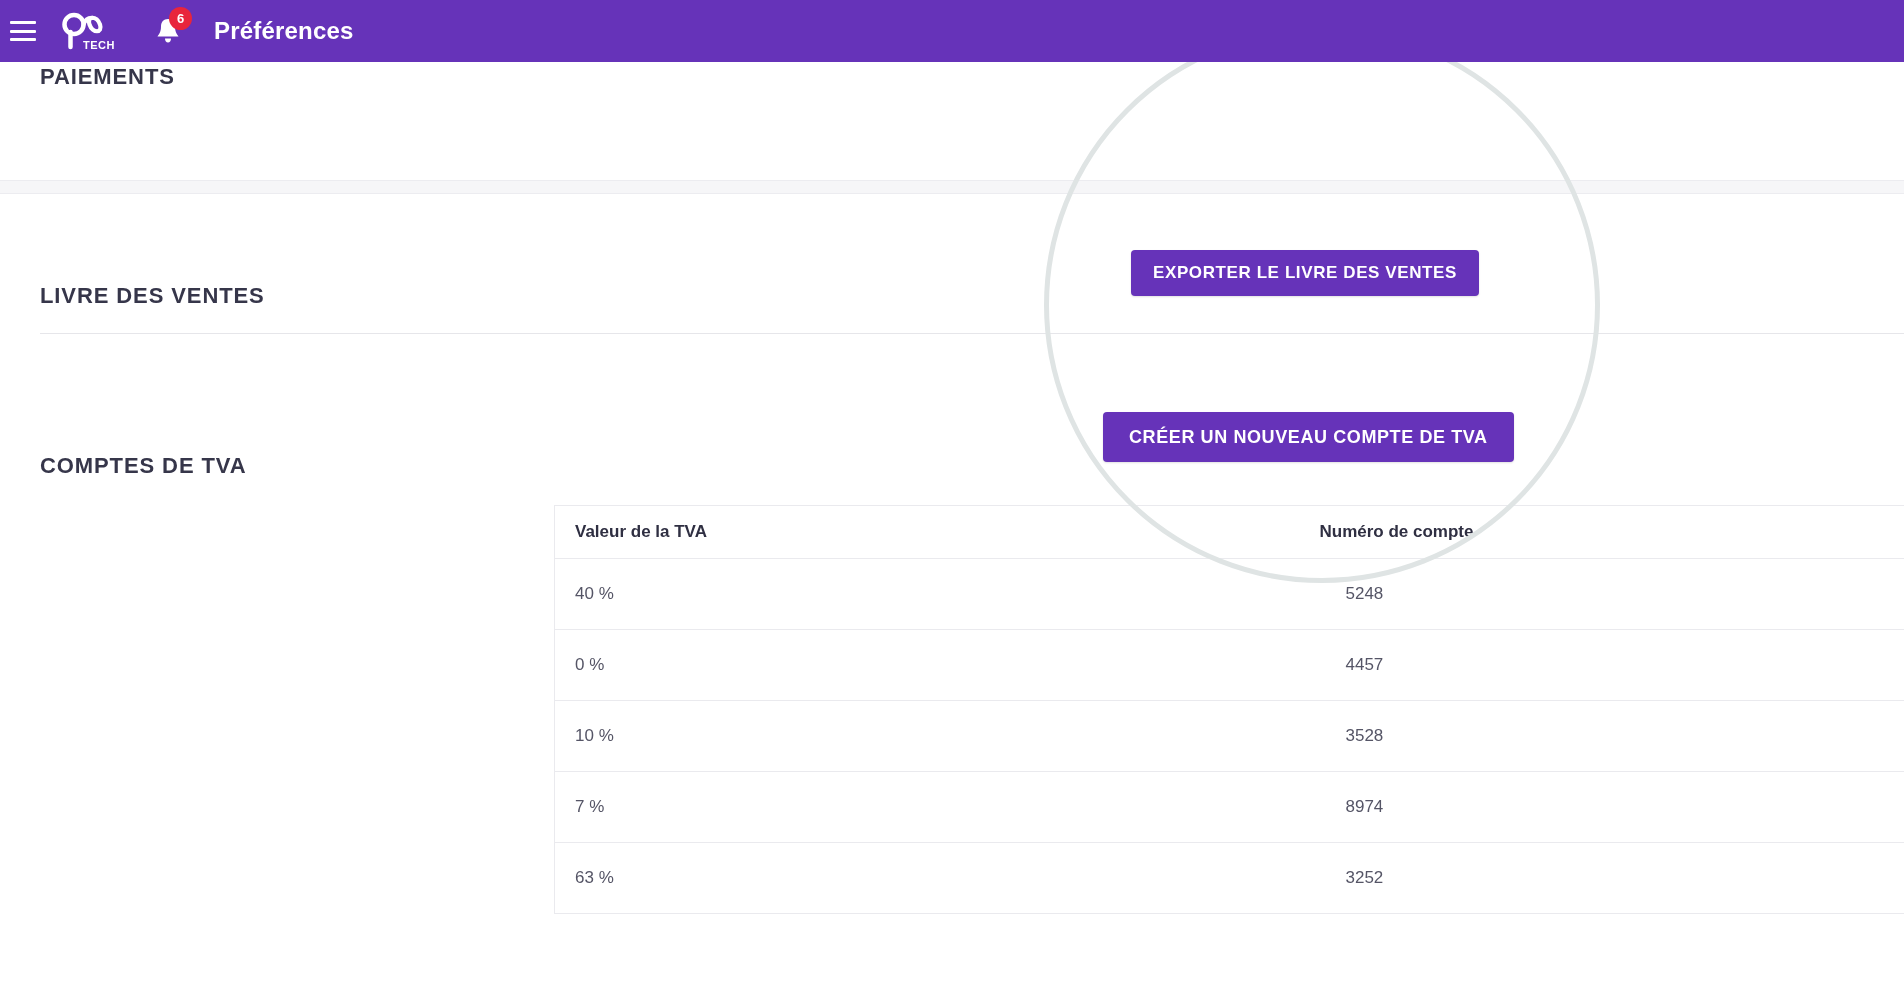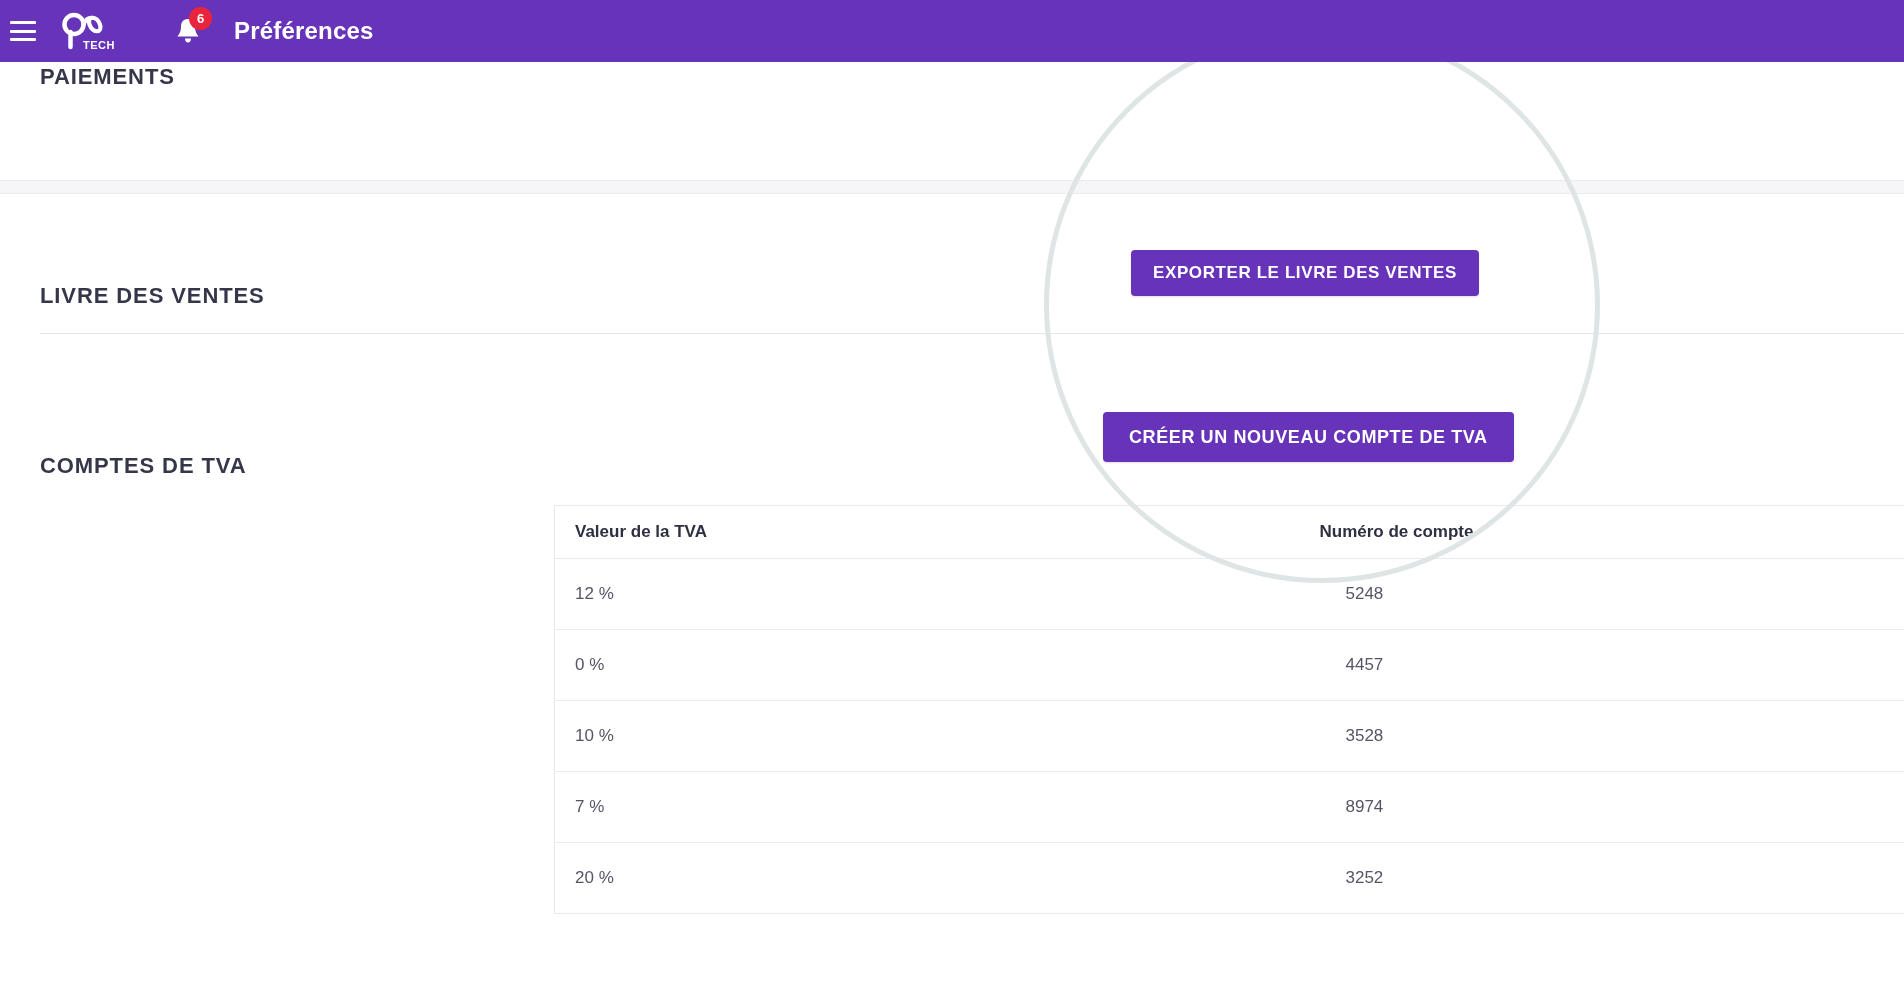--- a/index.html
+++ b/index.html
@@ -19,21 +19,21 @@
     z-index: 30;
   }
   .hamburger {
     width: 26px; height: 20px;
     margin-left: 10px; margin-right: 22px;
     display: flex; flex-direction: column; justify-content: space-between;
     cursor: pointer;
   }
   .hamburger span { display: block; height: 3px; width: 100%; background: #ffffff; border-radius: 1px; }
 
-  .brand-logo { width: 62px; height: 44px; margin-right: 52px; position: relative; cursor: pointer; }
+  .brand-logo { width: 62px; height: 44px; margin-right: 32px; position: relative; cursor: pointer; }
 
   .bell-wrap { position: relative; width: 42px; height: 42px; margin-right: 20px; cursor: pointer; }
   .bell-badge {
     position: absolute; top: -3px; left: 17px;
     min-width: 23px; height: 23px; padding: 0 5px;
     background: #e8253c; color: #fff;
     border-radius: 12px;
     font-size: 13px; font-weight: bold;
     display: flex; align-items: center; justify-content: center;
     line-height: 1;
@@ -195,37 +195,37 @@
   <div class="table-wrap">
     <table class="tva">
       <thead>
         <tr>
           <th class="col-value">Valeur de la TVA</th>
           <th class="col-acct">Numéro de compte</th>
         </tr>
       </thead>
       <tbody id="tva-rows">
           <tr>
-            <td class="col-value">12 %</td>
+            <td class="col-value">40 %</td>
             <td class="col-acct">5248</td>
           </tr>
           <tr>
             <td class="col-value">0 %</td>
             <td class="col-acct">4457</td>
           </tr>
           <tr>
             <td class="col-value">10 %</td>
             <td class="col-acct">3528</td>
           </tr>
           <tr>
             <td class="col-value">7 %</td>
             <td class="col-acct">8974</td>
           </tr>
           <tr>
-            <td class="col-value">20 %</td>
+            <td class="col-value">63 %</td>
             <td class="col-acct">3252</td>
           </tr>
         </tbody>
     </table>
   </div>
 
 </div>
 
 <div class="magnifier"></div>
 

